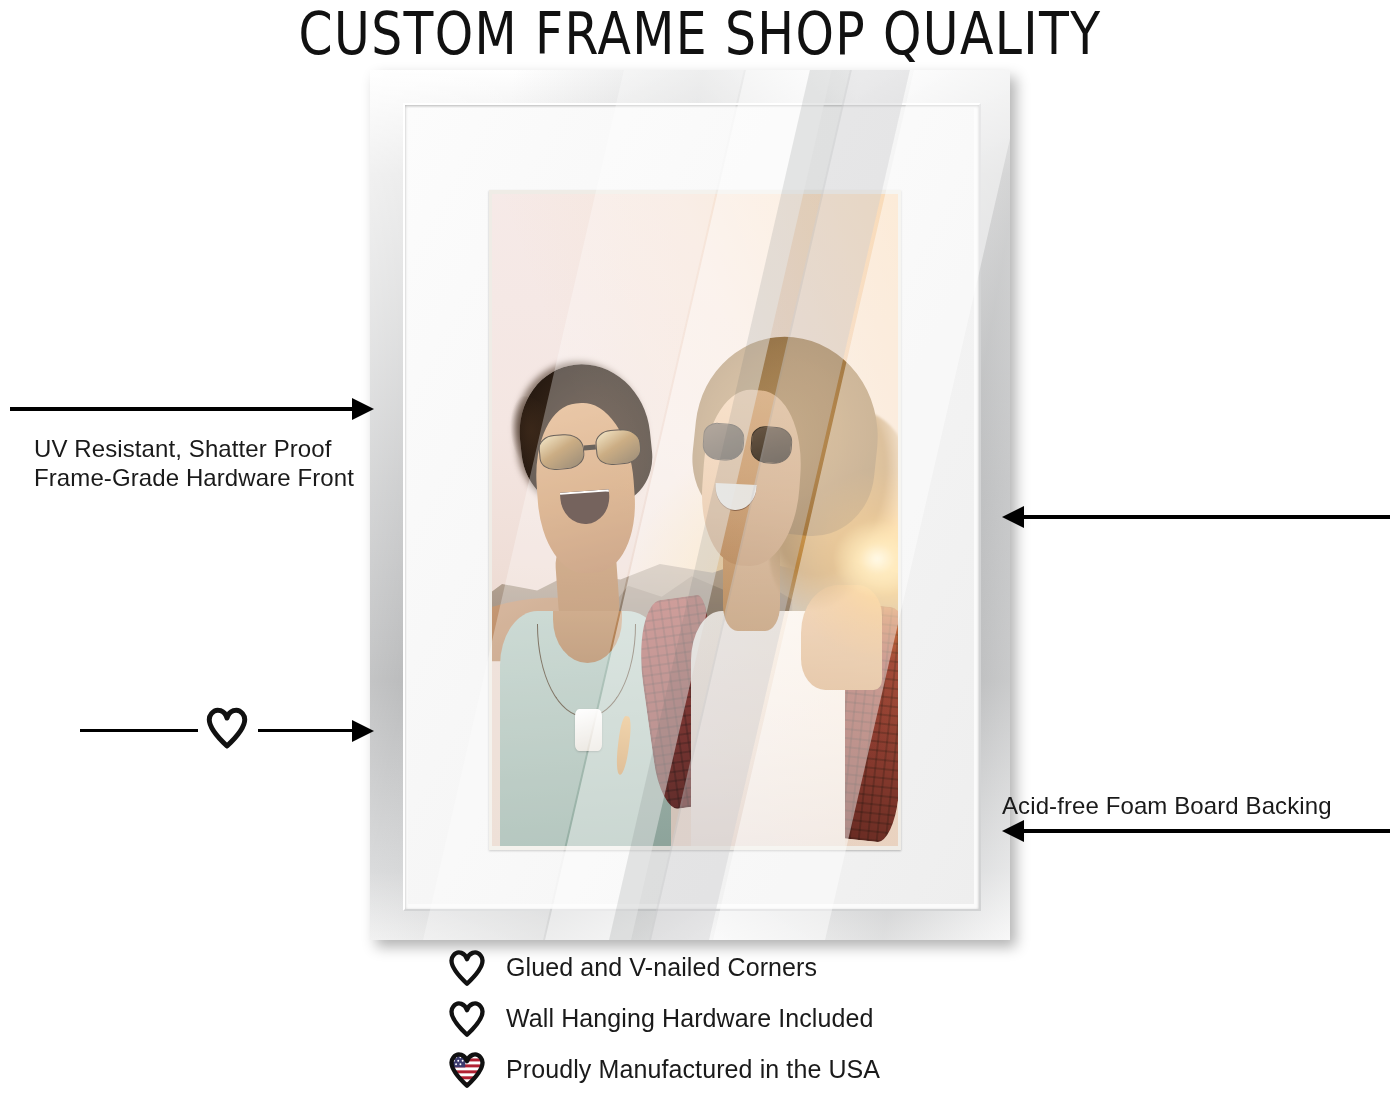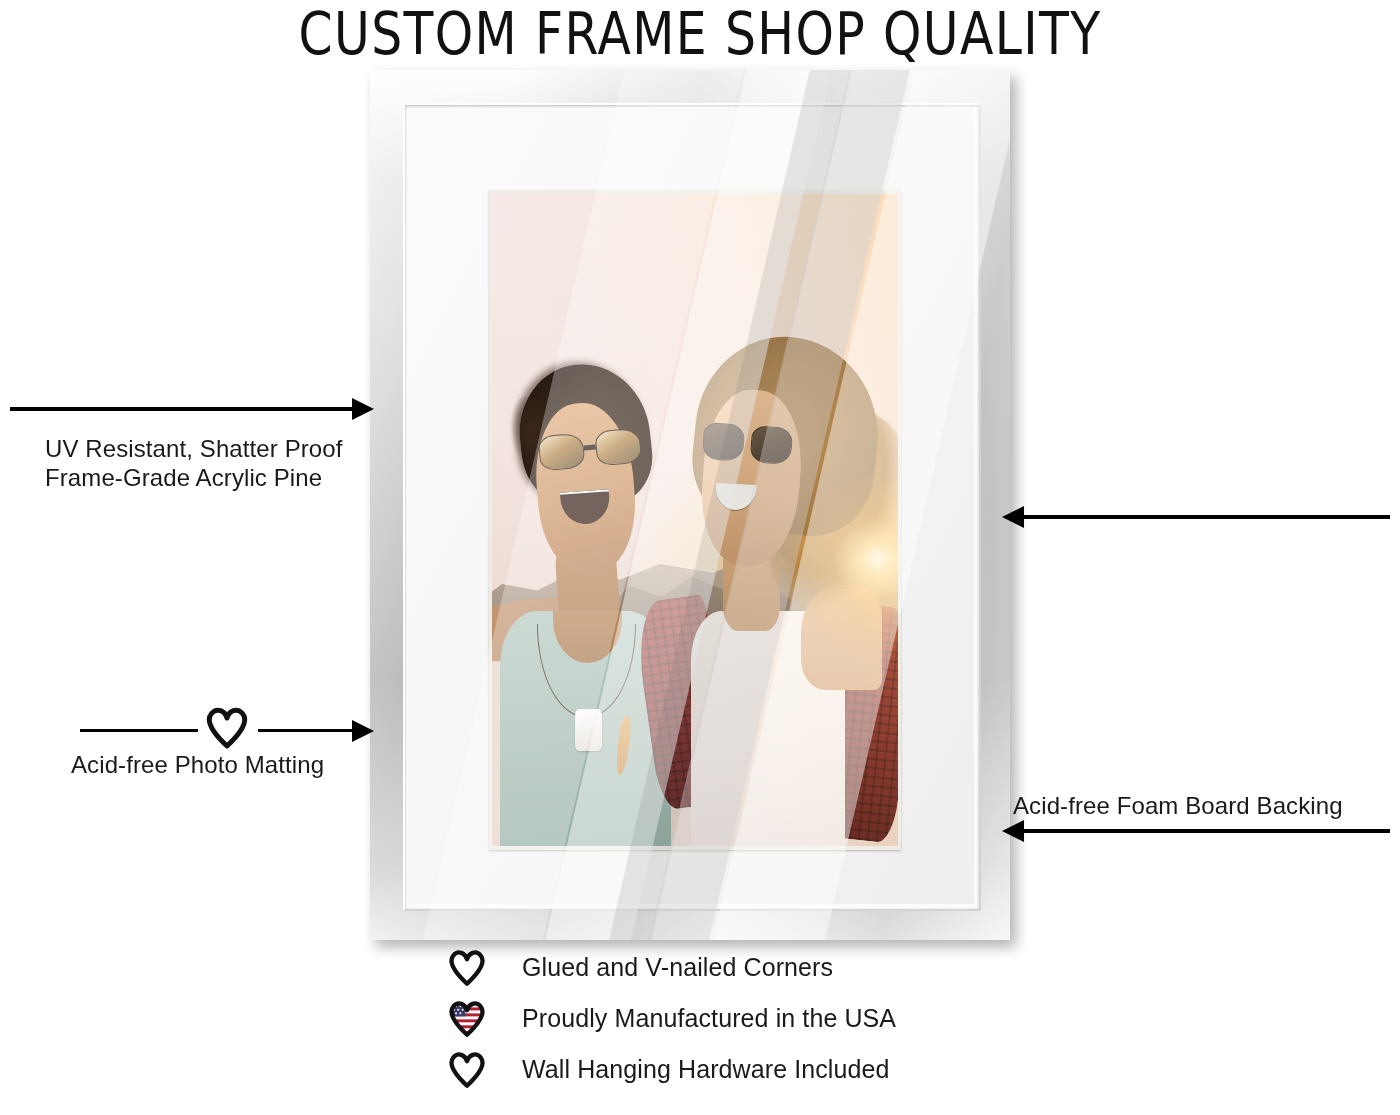--- a/index.html
+++ b/index.html
@@ -403,21 +403,20 @@
 
   
   .ann-label {
     position: absolute;
     font-family: "Liberation Sans", sans-serif;
     font-size: 24px;
     line-height: 30px;
     color: #1a1a1a;
     white-space: nowrap;
     letter-spacing: 0.1px;
-    margin-left: 11px;
   }
   .arrow-line {
     position: absolute;
     height: 4px;
     background: #000000;
   }
   .arrow-head-right {
     position: absolute;
     width: 0; height: 0;
     border-top: 11px solid transparent;
@@ -453,21 +452,21 @@
     flex: 0 0 44px;
     display: flex;
     align-items: center;
   }
   .feature-row .txt {
     font-family: "Liberation Sans", sans-serif;
     font-size: 25px;
     color: #1a1a1a;
     letter-spacing: 0.1px;
     white-space: nowrap;
-    margin-left: 32px;
+    margin-left: 16px;
   }
 </style>
 </head>
 <body>
 
 <div id="page">
 
   <div id="title">CUSTOM FRAME SHOP QUALITY</div>
 
   <div id="frame-assembly">
@@ -522,48 +521,56 @@
       <div class="band b2"></div>
       <div class="dark d1"></div>
       <div class="band b3"></div>
       <div class="band b4"></div>
     </div>
   </div>
 
   <div class="arrow-line" style="left:10px; top:407px; width:352px;"></div>
   <div class="arrow-head-right" style="left:352px; top:398px;"></div>
   <div class="ann-label" style="left:34px; top:434px;">UV Resistant, Shatter Proof</div>
-  <div class="ann-label" style="left:34px; top:463px;">Frame-Grade Acrylic Pine</div>
+  <div class="ann-label" style="left:34px; top:463px;">Frame-Grade Hardware Front</div>
 
   <div class="arrow-line" style="left:80px; top:729px; width:118px; height:3px;"></div>
   <span class="heart-icon" style="position:absolute; left:203px; top:706px;">
     <svg width="48" height="44" viewBox="0 0 48 44" aria-hidden="true">
       <path d="M24 40 C 8 25, 3 14, 8.5 7.5 C 14 1, 22 5, 24 12 C 26 5, 34 1, 39.5 7.5 C 45 14, 40 25, 24 40 Z" fill="none" stroke="#111111" stroke-width="5" stroke-linejoin="round" stroke-linecap="round"></path>
     </svg>
   </span>
   <div class="arrow-line" style="left:258px; top:729px; width:104px; height:3px;"></div>
   <div class="arrow-head-right" style="left:352px; top:720px;"></div>
-  <div class="ann-label" style="left:60px; top:750px;">Acid-free Photo Matting</div>
 
   <div class="arrow-head-left" style="left:1002px; top:506px;"></div>
   <div class="arrow-line" style="left:1024px; top:515px; width:366px;"></div>
 
   <div class="ann-label" style="left:1002px; top:791px;">Acid-free Foam Board Backing</div>
   <div class="arrow-head-left" style="left:1002px; top:820px;"></div>
   <div class="arrow-line" style="left:1024px; top:829px; width:366px;"></div>
 
   <div id="feature-list">
 
     <div class="feature-row">
       <span class="ico">
         <svg width="42" height="40" viewBox="0 0 48 44" aria-hidden="true">
           <path d="M24 40 C 8 25, 3 14, 8.5 7.5 C 14 1, 22 5, 24 12 C 26 5, 34 1, 39.5 7.5 C 45 14, 40 25, 24 40 Z" fill="none" stroke="#111111" stroke-width="5" stroke-linejoin="round" stroke-linecap="round"></path>
         </svg>
       </span>
       <span class="txt">Glued and V-nailed Corners</span>
+    </div>
+
+    <div class="feature-row">
+      <span class="ico">
+        <svg width="42" height="40" viewBox="0 0 48 44" aria-hidden="true">
+          <path d="M24 40 C 8 25, 3 14, 8.5 7.5 C 14 1, 22 5, 24 12 C 26 5, 34 1, 39.5 7.5 C 45 14, 40 25, 24 40 Z" fill="none" stroke="#111111" stroke-width="5" stroke-linejoin="round" stroke-linecap="round"></path>
+        </svg>
+      </span>
+      <span class="txt">Wall Hanging Hardware Included</span>
     </div>
 
     <div class="feature-row">
       <span class="ico">
         <svg width="42" height="40" viewBox="0 0 48 44" aria-hidden="true">
           <defs>
             <clipPath id="heartclip">
               <path d="M24 40 C 8 25, 3 14, 8.5 7.5 C 14 1, 22 5, 24 12 C 26 5, 34 1, 39.5 7.5 C 45 14, 40 25, 24 40 Z"></path>
             </clipPath>
           </defs>
@@ -592,24 +599,15 @@
                 <circle cx="11.5" cy="15.5" r="1.1"></circle>
               <circle cx="16.5" cy="15.5" r="1.1"></circle>
             </g>
           </g>
           <path d="M24 40 C 8 25, 3 14, 8.5 7.5 C 14 1, 22 5, 24 12 C 26 5, 34 1, 39.5 7.5 C 45 14, 40 25, 24 40 Z" fill="none" stroke="#111111" stroke-width="5" stroke-linejoin="round" stroke-linecap="round"></path>
         </svg>
       </span>
       <span class="txt">Proudly Manufactured in the USA</span>
     </div>
 
-    <div class="feature-row">
-      <span class="ico">
-        <svg width="42" height="40" viewBox="0 0 48 44" aria-hidden="true">
-          <path d="M24 40 C 8 25, 3 14, 8.5 7.5 C 14 1, 22 5, 24 12 C 26 5, 34 1, 39.5 7.5 C 45 14, 40 25, 24 40 Z" fill="none" stroke="#111111" stroke-width="5" stroke-linejoin="round" stroke-linecap="round"></path>
-        </svg>
-      </span>
-      <span class="txt">Wall Hanging Hardware Included</span>
-    </div>
-
   </div>
 
 </div>
 
 </body></html>

